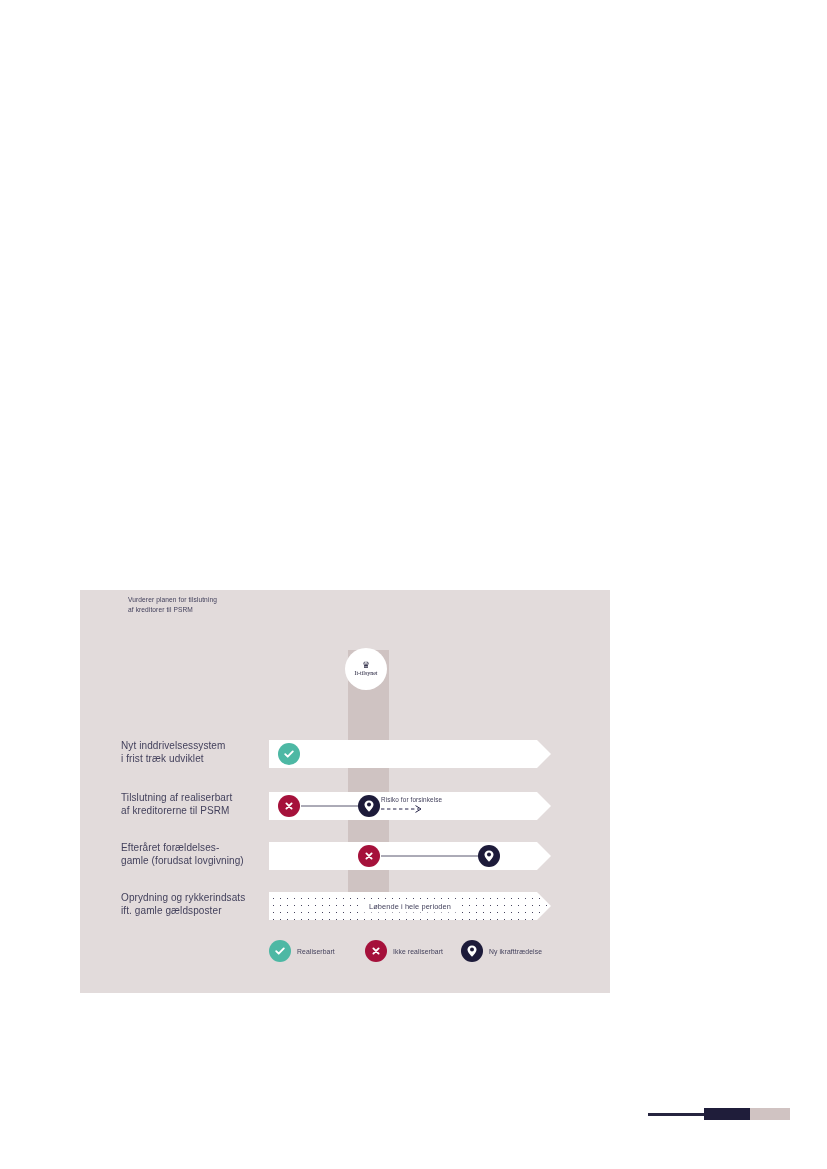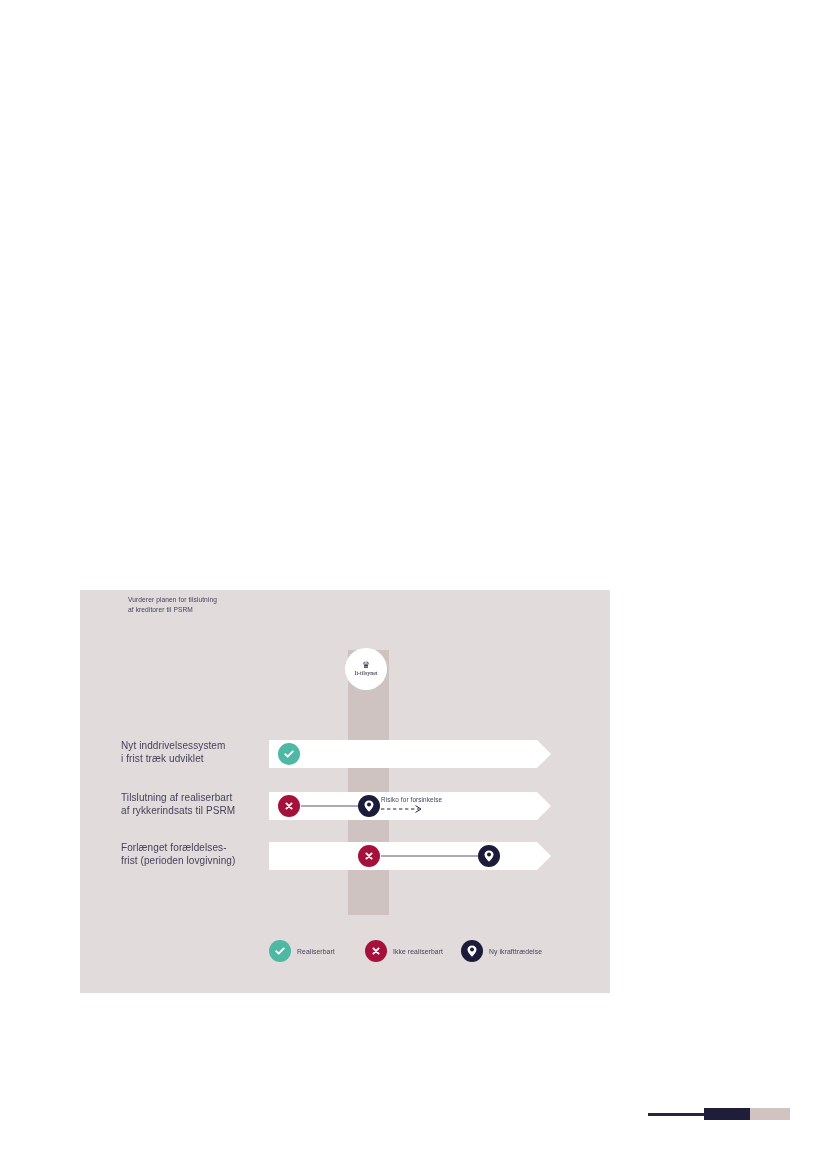--- a/index.html
+++ b/index.html
@@ -300,21 +300,21 @@
         <svg width="12" height="12" viewBox="0 0 12 12">
             <path d="M2.2 6.2 L4.7 8.7 L9.8 3.4" stroke="#ffffff" stroke-width="1.9" fill="none" stroke-linecap="round" stroke-linejoin="round"></path>
           </svg>
       </div>
     </div>
   </div>
 
   <div class="row" style="top:202px">
     <div class="row-label">
       <span>Tilslutning af realiserbart</span>
-      <span>af rykkerindsats til PSRM</span>
+      <span>af kreditorerne til PSRM</span>
     </div>
     <div class="bar">
       <div class="connector" style="left:32px; width:68px;">
         <svg width="68" height="10" viewBox="0 0 68 10">
           <line x1="0" y1="5" x2="64" y2="5" stroke="#46445f" stroke-width="0.9"></line>
           <path d="M60 1.6 L65.5 5 L60 8.4" stroke="#46445f" stroke-width="0.9" fill="none"></path>
         </svg>
       </div>
       <div class="marker bad" style="left:20px">
         <svg width="12" height="12" viewBox="0 0 12 12">
@@ -332,22 +332,22 @@
         <svg width="44" height="10" viewBox="0 0 44 10">
           <line x1="0" y1="5" x2="38" y2="5" stroke="#232146" stroke-width="1" stroke-dasharray="3.4 2.6"></line>
           <path d="M34.5 1.6 L40 5 L34.5 8.4" stroke="#232146" stroke-width="1" fill="none"></path>
         </svg>
       </div>
     </div>
   </div>
 
   <div class="row" style="top:252px">
     <div class="row-label">
-      <span>Forlænget forældelses-</span>
-      <span>frist (perioden lovgivning)</span>
+      <span>Efteråret forældelses-</span>
+      <span>gamle (forudsat lovgivning)</span>
     </div>
     <div class="bar">
       <div class="connector" style="left:112px; width:110px;">
         <svg width="110" height="10" viewBox="0 0 110 10">
           <line x1="0" y1="5" x2="104" y2="5" stroke="#46445f" stroke-width="0.9"></line>
           <path d="M100 1.6 L105.5 5 L100 8.4" stroke="#46445f" stroke-width="0.9" fill="none"></path>
         </svg>
       </div>
       <div class="marker bad" style="left:100px">
         <svg width="12" height="12" viewBox="0 0 12 12">
@@ -356,20 +356,31 @@
       </div>
       <div class="marker pin" style="left:220px">
         <svg width="12" height="14" viewBox="0 0 12 14">
           <path d="M6 1.4 C3.3 1.4 1.5 3.4 1.5 5.6 C1.5 8.2 4.3 11.1 6 12.8 C7.7 11.1 10.5 8.2 10.5 5.6 C10.5 3.4 8.7 1.4 6 1.4 Z" fill="#ffffff"></path>
           <circle cx="6" cy="5.5" r="2.0" fill="#1d1b3a"></circle>
         </svg>
       </div>
     </div>
   </div>
 
+  <div class="row" style="top:302px">
+    <div class="row-label">
+      <span>Oprydning og rykkerindsats</span>
+      <span>ift. gamle gældsposter</span>
+    </div>
+    <div class="bar dotted">
+      <div class="bar-center-label">
+        <span class="chip">Løbende i hele perioden</span>
+      </div>
+    </div>
+  </div>
 
   <div id="legend">
     <div class="legend-item" style="left:0px">
       <div class="marker ok">
         <svg width="12" height="12" viewBox="0 0 12 12">
             <path d="M2.2 6.2 L4.7 8.7 L9.8 3.4" stroke="#ffffff" stroke-width="1.9" fill="none" stroke-linecap="round" stroke-linejoin="round"></path>
           </svg>
       </div>
       <span class="legend-label">Realiserbart</span>
     </div>

